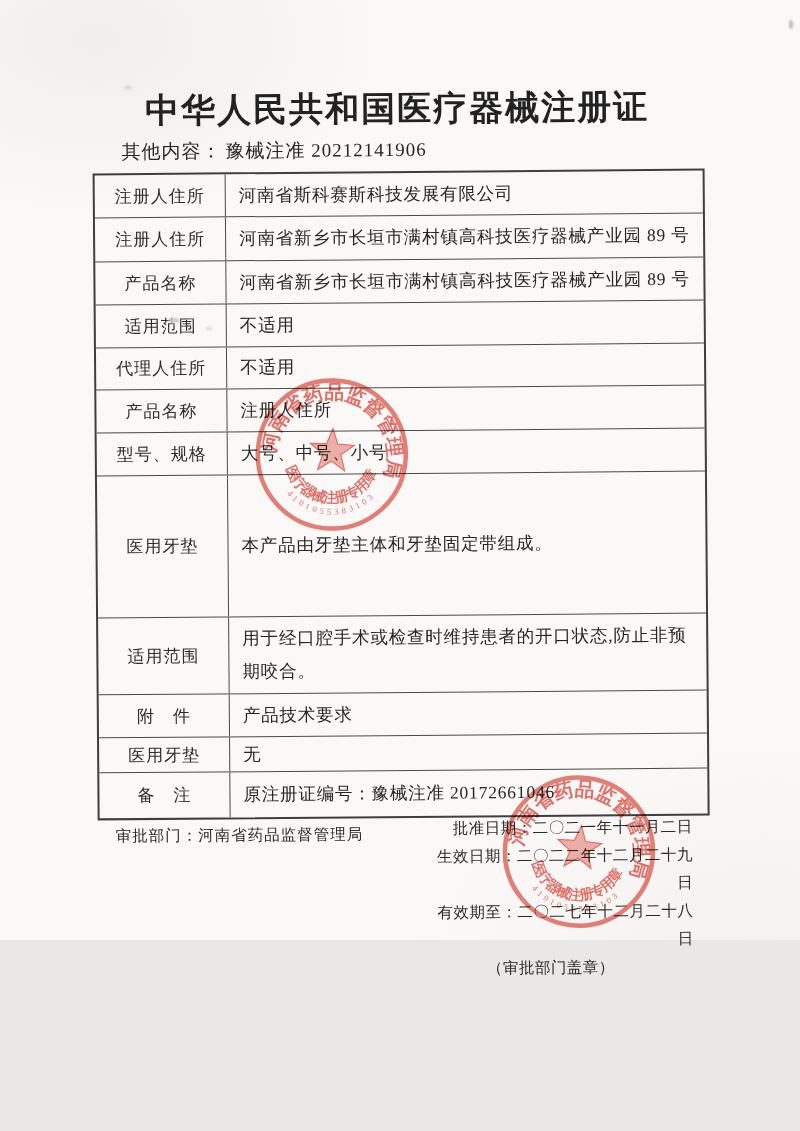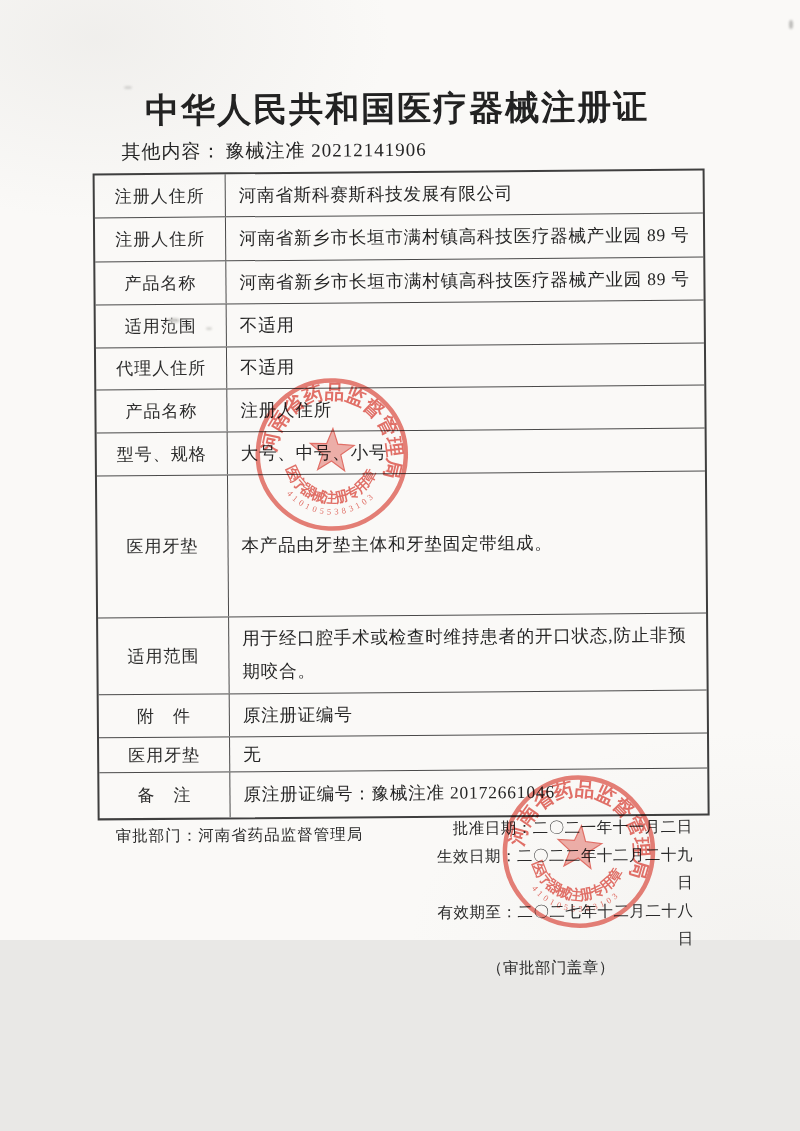--- a/index.html
+++ b/index.html
@@ -173,21 +173,21 @@
         <div class="cell val">
             <span>用于经口腔手术或检查时维持患者的开口状态,防止非预期咬合。</span>
           </div>
       </div>
 
       <div class="row">
         <div class="cell lbl">
             <span>附　件</span>
           </div>
         <div class="cell val">
-            <span>原注册证编号</span>
+            <span>产品技术要求</span>
           </div>
       </div>
 
       <div class="row">
         <div class="cell lbl">
             <span>医用牙垫</span>
           </div>
         <div class="cell val">
             <span>无</span>
           </div>

